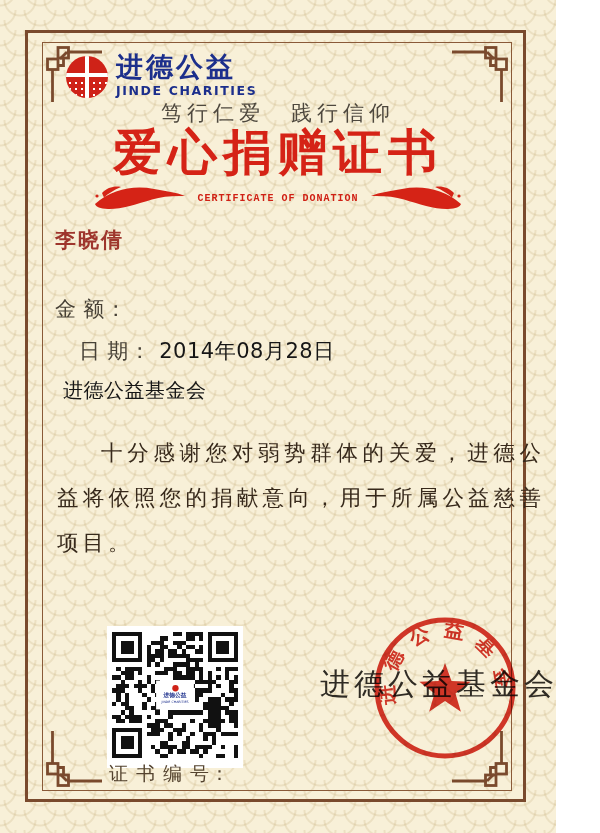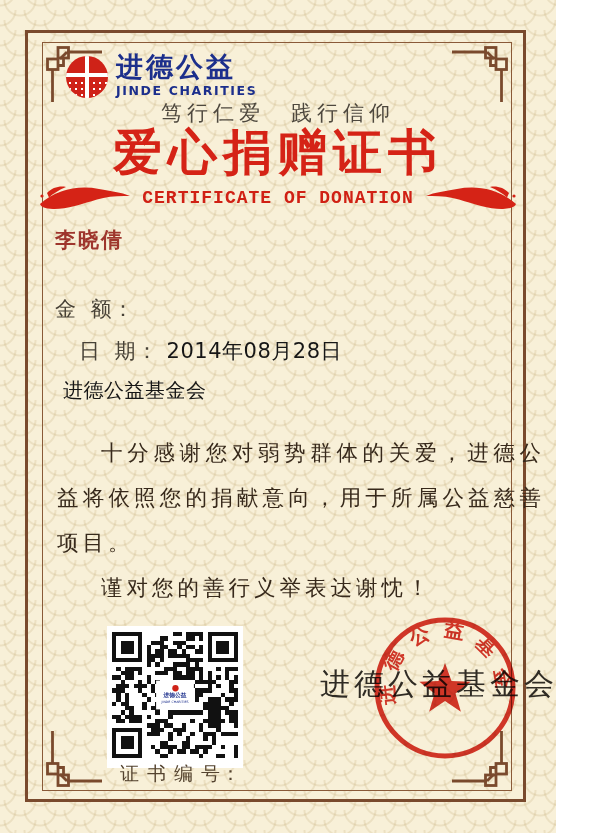--- a/index.html
+++ b/index.html
@@ -60,35 +60,35 @@
     position:absolute;left:0;right:0;top:122px;text-align:center;z-index:3;
     font-family:"DejaVu Serif","Liberation Serif",serif;
     font-size:49px;font-weight:bold;color:#d52316;letter-spacing:6px;line-height:60px;
   }
   .title-en-row{
     position:absolute;left:0;right:0;top:184px;z-index:3;
     display:flex;justify-content:center;align-items:center;gap:10px;
   }
   .title-en{
     font-family:"Liberation Mono","DejaVu Sans Mono",monospace;
-    font-size:18px;font-weight:bold;color:#d02014;letter-spacing:1px;white-space:nowrap;
+    font-size:10px;font-weight:bold;color:#d02014;letter-spacing:1px;white-space:nowrap;
   }
   .flourish{flex:none;}
   .flourish.flip{transform:scaleX(-1);}
 
   .donor-name{
     position:absolute;left:55px;top:226px;z-index:3;
     font-size:21px;font-weight:bold;color:#9e352c;letter-spacing:2px;
   }
   .field{position:absolute;left:55px;display:flex;align-items:baseline;z-index:3;white-space:nowrap;}
   .field-amount{top:295px;}
   .field-date{top:337px;margin-left:24px;}
   .field-project{top:377px;}
   .flabel{
-    font-family:Liberation Mono, monospace;
+    font-family:Liberation Serif, serif;
     font-size:21px;color:#474136;letter-spacing:1px;
   }
   .fvalue{font-size:21px;color:#161616;margin-left:8px;letter-spacing:.5px;}
   .fvalue.amount{color:#cd2c1c;}
   .field-project .fvalue{font-size:20px;}
 
   .bodytext{
     position:absolute;left:57px;width:488px;top:430px;z-index:3;
     font-family:"DejaVu Serif","Liberation Serif",serif;
     font-size:21.5px;line-height:45px;letter-spacing:4px;color:#37291b;
@@ -110,21 +110,21 @@
   .qr-cn{font-size:8px;font-weight:bold;color:#1c2f8c;line-height:9px;white-space:nowrap;transform:scale(.8);}
   .qr-en{font-size:6px;color:#1c2f8c;line-height:6px;white-space:nowrap;transform:scale(.6);}
 
   .signature{
     position:absolute;left:320px;top:664px;z-index:3;white-space:nowrap;
     font-size:30px;color:#2f2b24;letter-spacing:4px;
   }
   .stamp{position:absolute;left:370px;top:613px;z-index:4;mix-blend-mode:multiply;opacity:.93;}
 
   .footer{
-    position:absolute;left:120px;top:761px;z-index:3;
+    position:absolute;left:109px;top:761px;z-index:3;
     display:flex;align-items:center;white-space:nowrap;
   }
   .foot-label{
     font-family:"DejaVu Serif","Liberation Serif",serif;
     font-size:19px;color:#54432f;letter-spacing:1px;
   }
   .foot-num{font-size:21px;color:#1b1b1b;margin-left:6px;letter-spacing:.5px;}
 </style>
 </head>
 <body>
@@ -199,21 +199,20 @@
   <div class="field field-date">
     <span class="flabel">日 期：</span>
     <span class="fvalue">2014年08月28日</span>
   </div>
   <div class="field field-project">
     <span class="fvalue">进德公益基金会</span>
   </div>
 
   <div class="bodytext">
     <p>十分感谢您对弱势群体的关爱，进德公益将依照您的捐献意向，用于所属公益慈善项目。</p>
-    <p>谨对您的善行义举表达谢忱！</p>
   </div>
 
   <div class="qr-box">
     <svg id="qr-svg" viewBox="0 0 29 29" shape-rendering="crispEdges">
         <rect x="14" y="0" width="1" height="1" fill="#111"></rect>
         <rect x="15" y="0" width="1" height="1" fill="#111"></rect>
         <rect x="17" y="0" width="1" height="1" fill="#111"></rect>
         <rect x="18" y="0" width="1" height="1" fill="#111"></rect>
         <rect x="19" y="0" width="1" height="1" fill="#111"></rect>
         <rect x="20" y="0" width="1" height="1" fill="#111"></rect>

